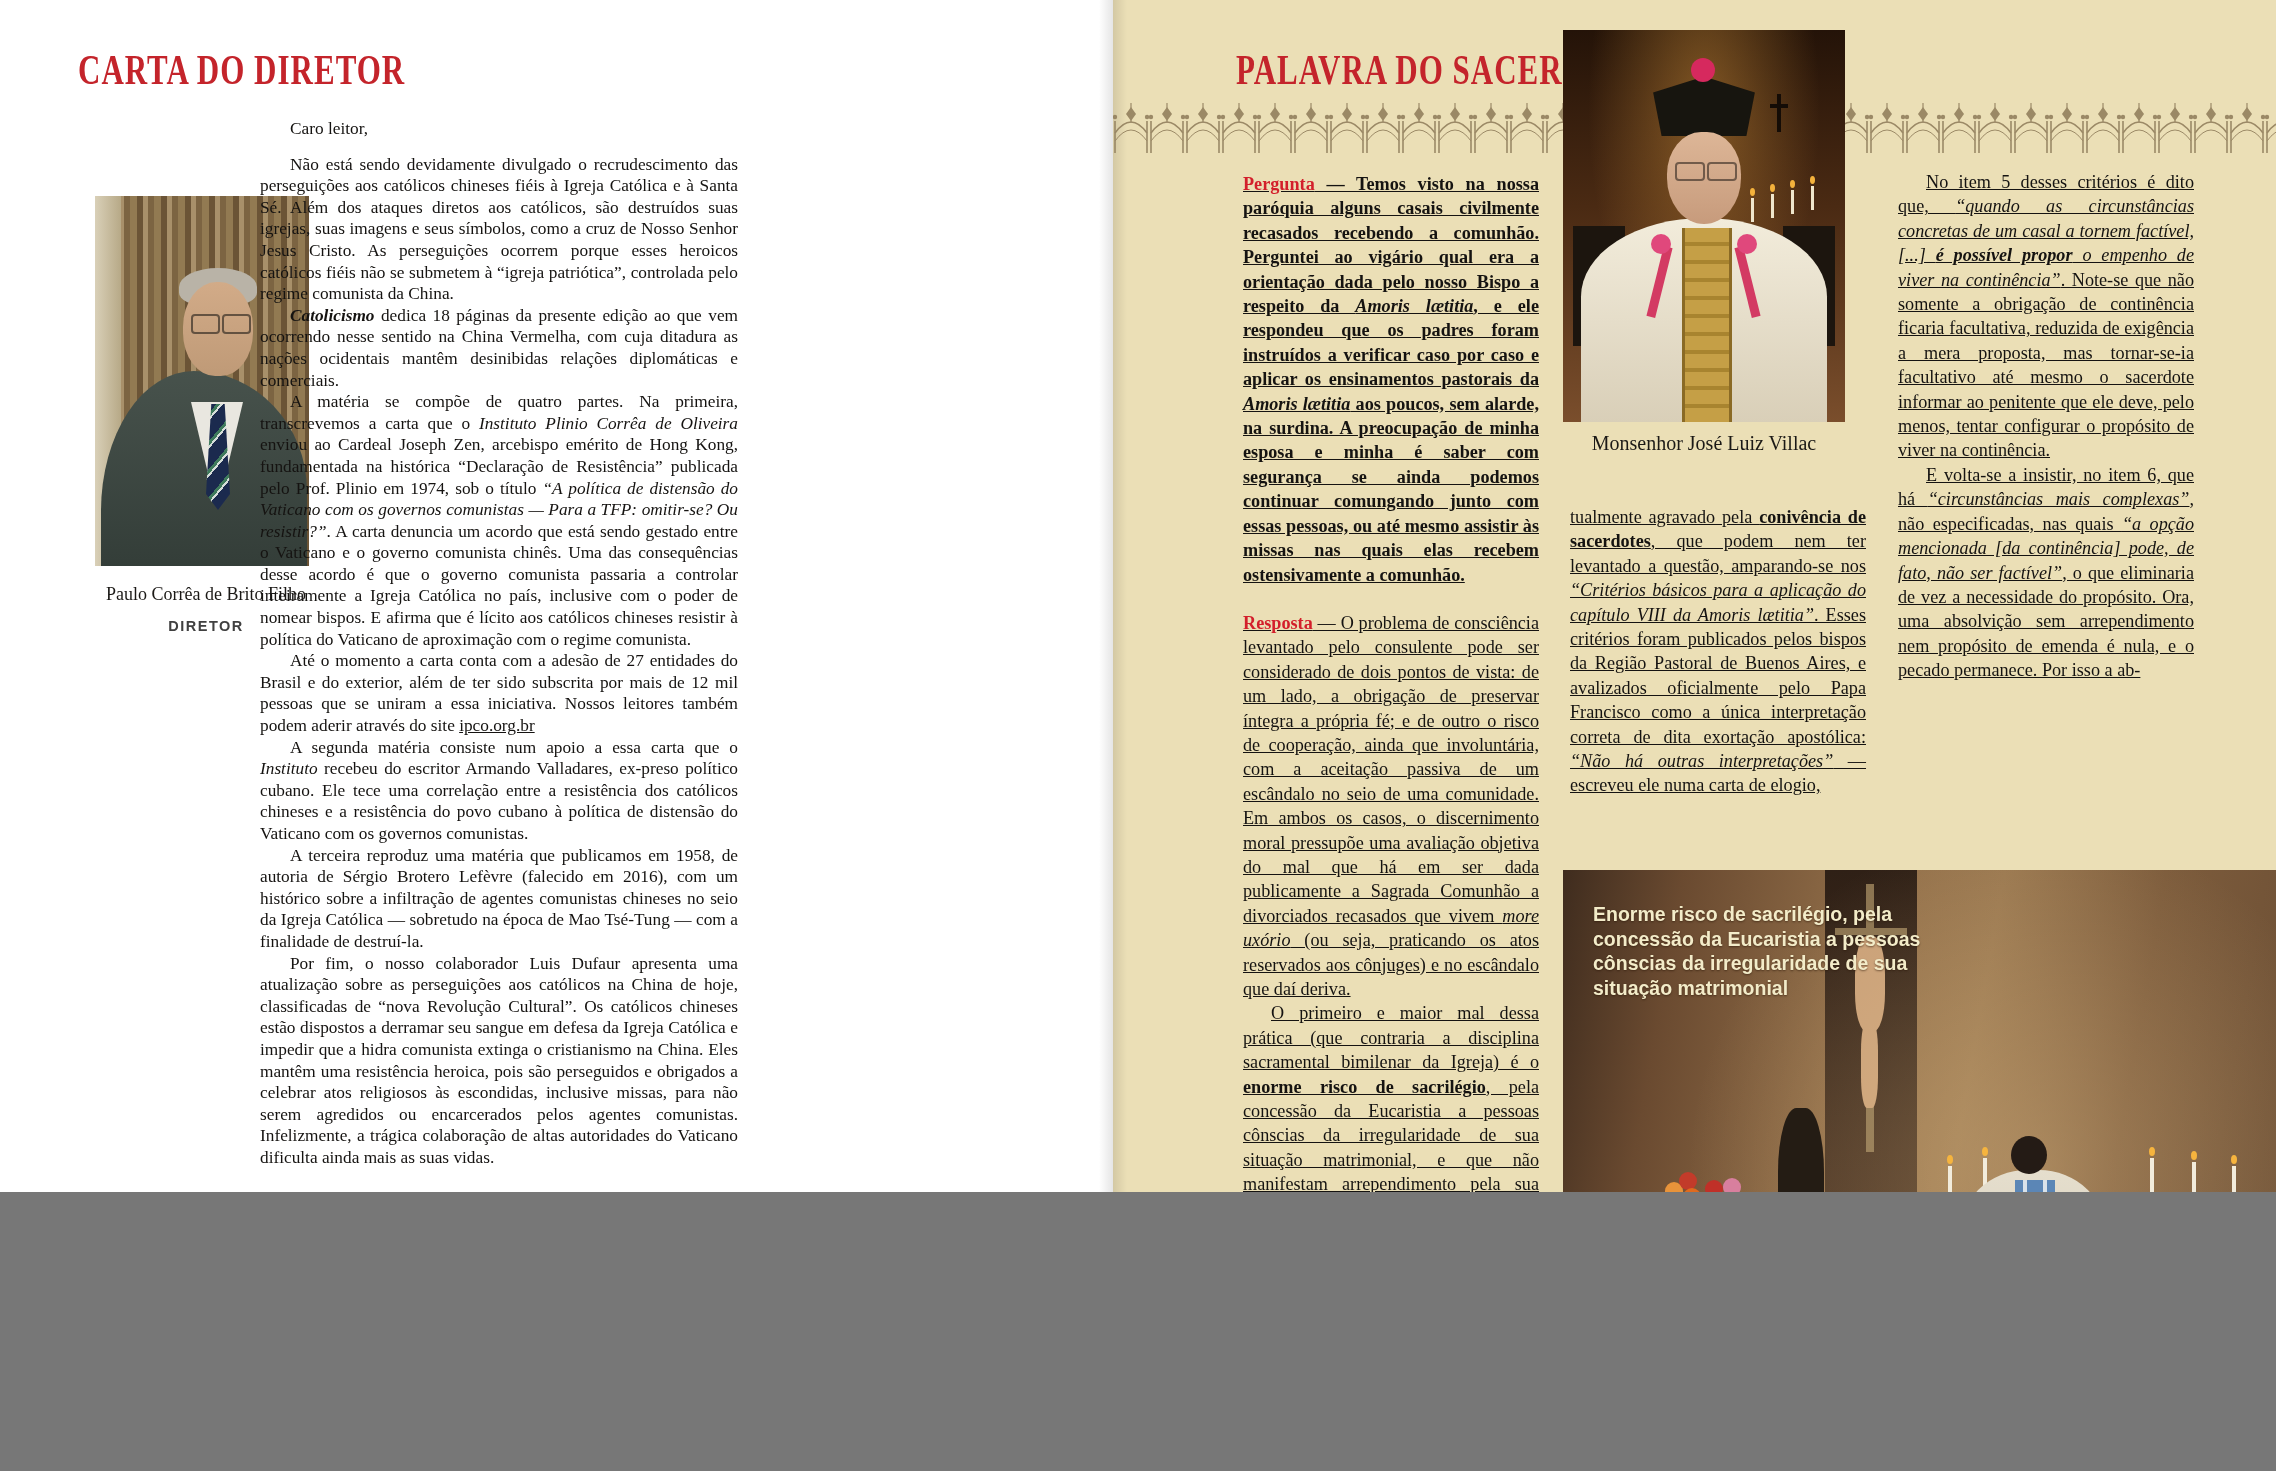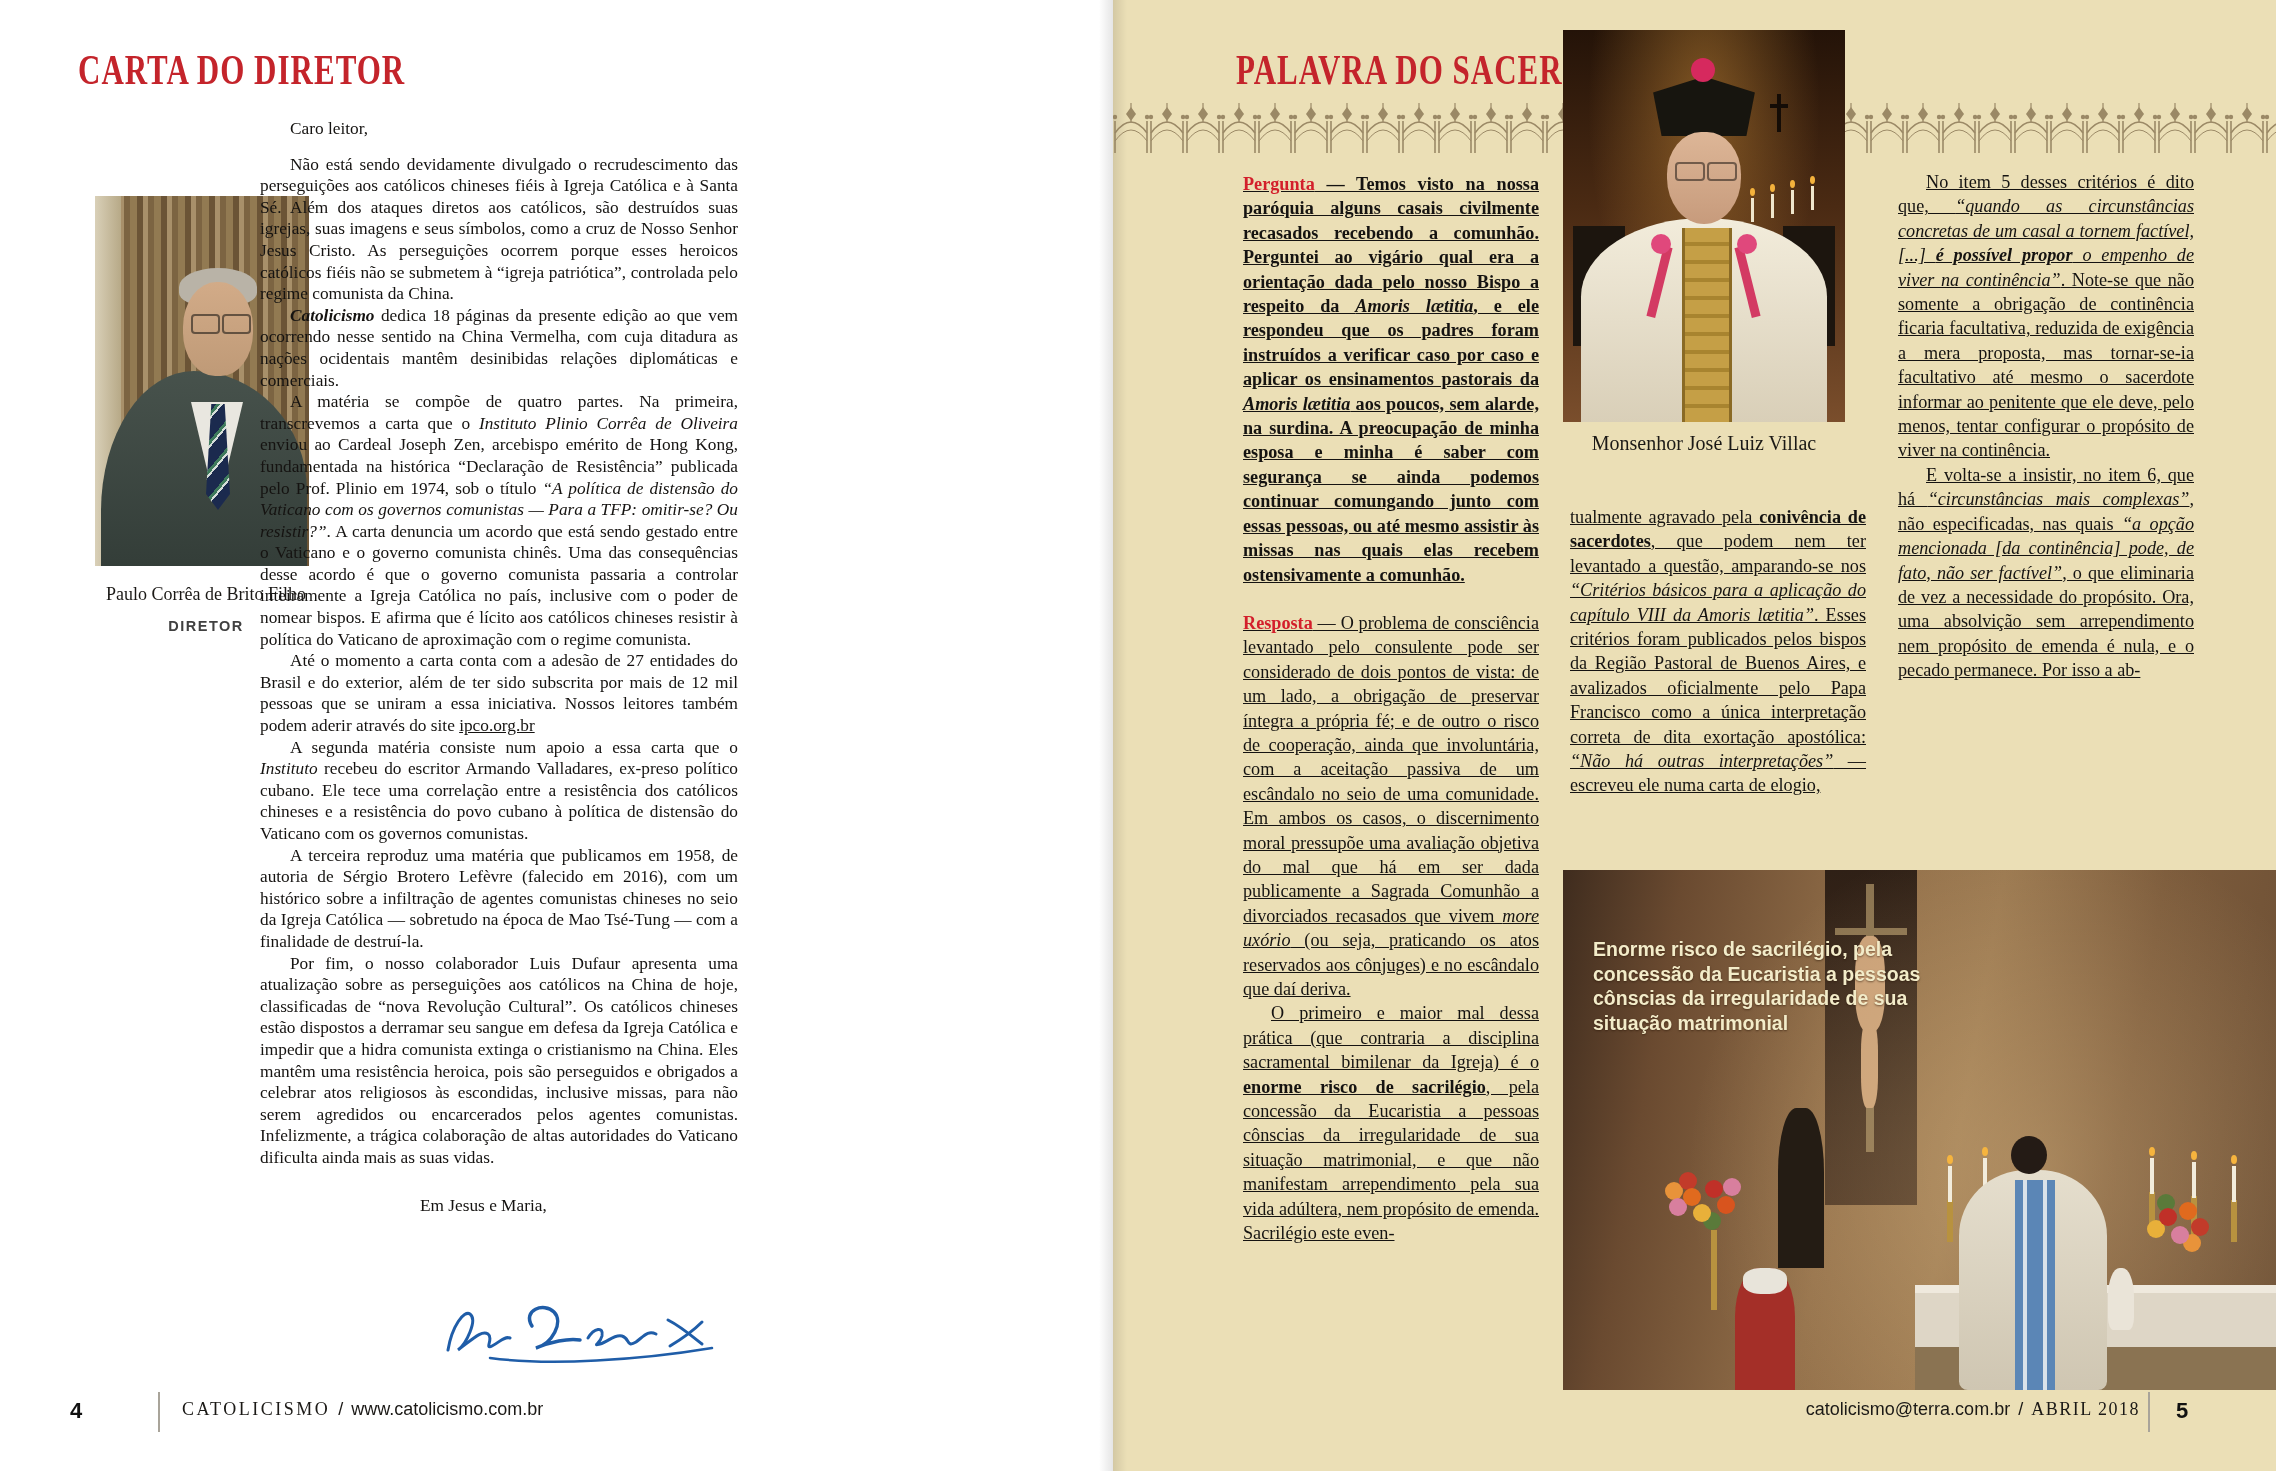--- a/index.html
+++ b/index.html
@@ -1,16 +1,16 @@
 <!DOCTYPE html>
 <html><head>
 <meta charset="utf-8">
 <style>
   html,body{margin:0;padding:0;background:#777;}
-  .spread{position:relative;width:2276px;height:1471px;background:#ffffff;overflow:hidden;
+  .spread{position:relative;width:2276px;height:1192px;background:#ffffff;overflow:hidden;
           font-family:"Liberation Serif", serif;color:#151311;}
   .abs{position:absolute;}
 
   
   .section-header{display:inline-block;font-family:"Liberation Serif",serif;font-weight:700;
     font-size:31px;letter-spacing:1px;color:#c4242b;transform:scaleY(1.35);transform-origin:left top;
     white-space:nowrap;}
 
   
   .letter{width:478px;font-size:17.3px;line-height:21.6px;text-align:justify;}
@@ -273,21 +273,21 @@
                  -2px -14px 0 #5a7a3a, 24px 26px 0 #e8933a;"></div>
 
     <div class="abs photog"></div>
     <div class="abs priest-body"></div>
     <div class="abs priest-band"></div>
     <div class="abs priest-head"></div>
     <div class="abs server"></div>
     <div class="abs server-collar"></div>
     <div class="abs mary"></div>
   </div>
-  <div class="abs overlay-caption" style="left:1593px;top:937px;z-index:3;">Enorme risco de sacrilégio, pela concessão da Eucaristia a pessoas cônscias da irre­gularidade de sua situação matrimonial</div>
+  <div class="abs overlay-caption" style="left:1593px;top:902px;z-index:3;">Enorme risco de sacrilégio, pela concessão da Eucaristia a pessoas cônscias da irre­gularidade de sua situação matrimonial</div>
 
   <div class="abs footer-text" style="left:1740px;top:1399px;width:400px;text-align:right;">
     <span class="sans">catolicismo@terra.com.br</span><span class="sep">/</span><span class="mag" style="letter-spacing:1.5px;">ABRIL  2018</span>
   </div>
   <div class="abs footer-rule" style="left:2148px;top:1392px;"></div>
   <div class="abs page-num" style="left:2176px;top:1398px;">5</div>
 
 </div>
 
 </body></html>

